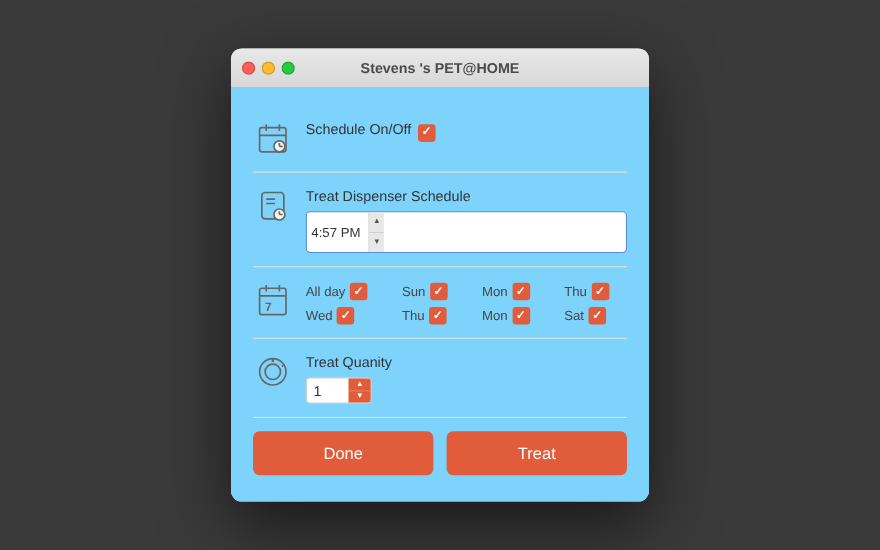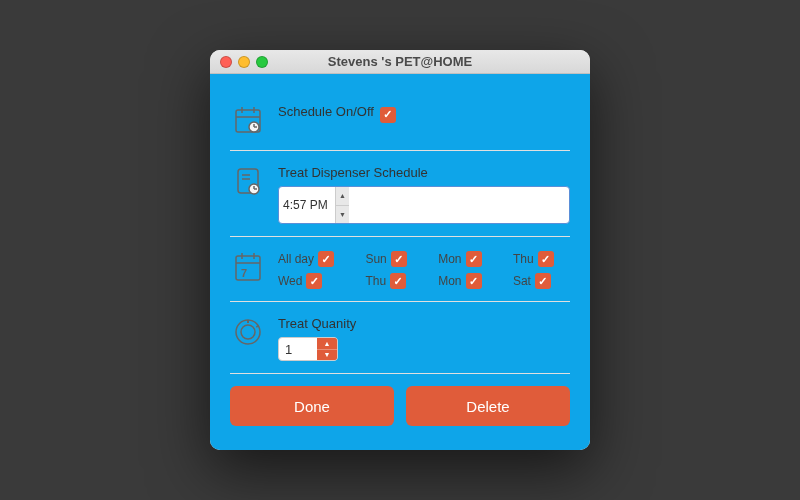--- a/index.html
+++ b/index.html
@@ -17,21 +17,21 @@
     .window {
       width: 380px;
       background: #f5f5f5;
       border-radius: 10px;
       box-shadow: 0 20px 60px rgba(0,0,0,0.6);
       overflow: hidden;
     }
 
     .title-bar {
       background: linear-gradient(180deg, #e8e8e8 0%, #d8d8d8 100%);
-      height: 24px;
+      height: 36px;
       display: flex;
       align-items: center;
       justify-content: center;
       position: relative;
       border-bottom: 1px solid #c0c0c0;
     }
 
     .title-bar-buttons {
       position: absolute;
       left: 10px;
@@ -51,21 +51,21 @@
     .tb-max { background: #27c93f; }
 
     .title-bar-title {
       font-size: 13px;
       font-weight: 600;
       color: #4a4a4a;
     }
 
     .window-content {
       padding: 16px 20px 20px;
-      background: #0ea5e9;
+      background: #7dd3fc;
     }
 
     .section {
       display: flex;
       align-items: flex-start;
       padding: 12px 0;
       border-bottom: 1px solid #e0e0e0;
       gap: 12px;
     }
 
@@ -383,17 +383,17 @@
           <div class="quantity-stepper">
             <button class="quantity-stepper-btn">▲</button>
             <button class="quantity-stepper-btn">▼</button>
           </div>
         </div>
       </div>
     </div>
 
     <div class="footer-buttons">
       <button class="btn-done">Done</button>
-      <button class="btn-delete">Delete</button>
+      <button class="btn-delete">Treat</button>
     </div>
 
   </div>
 </div>
 
 </body></html>

